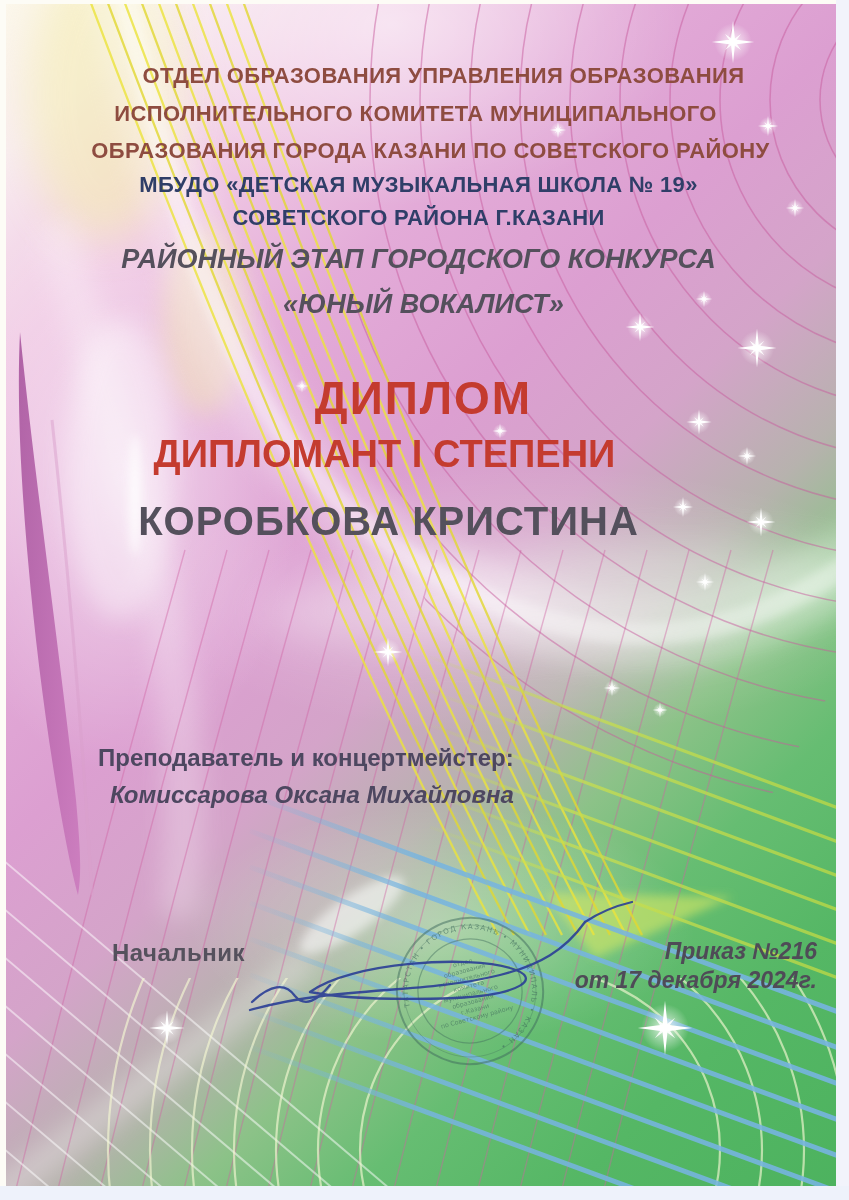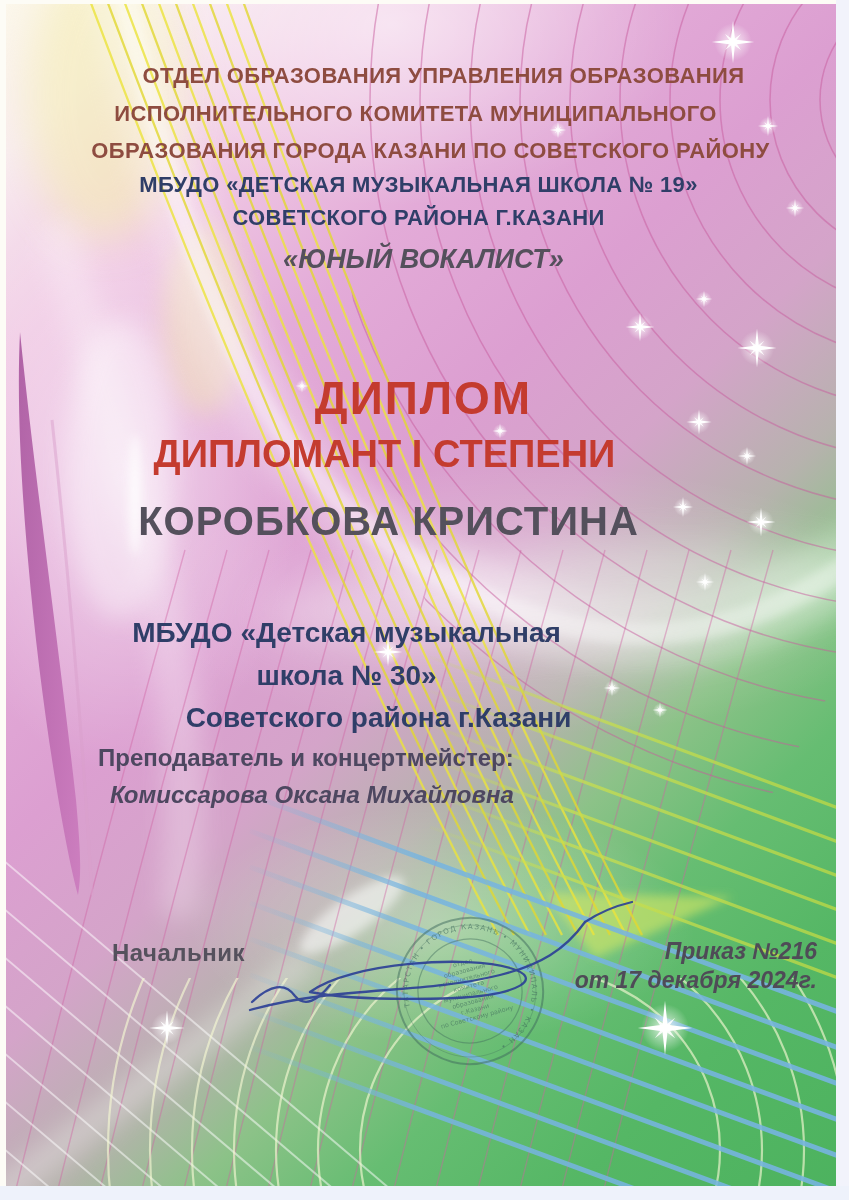--- a/index.html
+++ b/index.html
@@ -250,32 +250,28 @@
     <div style="transform:translateX(-3px)">ИСПОЛНИТЕЛЬНОГО КОМИТЕТА МУНИЦИПАЛЬНОГО</div>
     <div style="transform:translateX(12px)">ОБРАЗОВАНИЯ ГОРОДА КАЗАНИ ПО СОВЕТСКОГО РАЙОНУ</div>
   </div>
 
   <div class="txt ctr org navy">
     <div>МБУДО «ДЕТСКАЯ МУЗЫКАЛЬНАЯ ШКОЛА № 19»</div>
     <div>СОВЕТСКОГО РАЙОНА Г.КАЗАНИ</div>
   </div>
 
   <div class="txt ctr contest slate">
+    <div>РАЙОННЫЙ ЭТАП ГОРОДСКОГО КОНКУРСА</div>
     <div style="transform:translateX(5px)">«ЮНЫЙ ВОКАЛИСТ»</div>
   </div>
 
   <div class="txt ctr award-title red">ДИПЛОМ</div>
   <div class="txt ctr award-degree red">ДИПЛОМАНТ I СТЕПЕНИ</div>
   <div class="txt ctr award-name slate">КОРОБКОВА КРИСТИНА</div>
 
-  <div class="txt ctr school navy">
-    <div class="sch1">МБУДО «Детская музыкальная</div>
-    <div class="sch1">школа № 30»</div>
-    <div class="sch3">Советского района г.Казани</div>
-  </div>
 
   <div class="txt teacher-name">Комиссарова Оксана Михайловна</div>
   <div class="txt teacher-label">Преподаватель и концертмейстер:</div>
 
   <div class="txt sig-pos">Начальник</div>
 
   <div class="txt order">
     <div>Приказ №216</div>
     <div>от 17 декабря 2024г.</div>
   </div>

